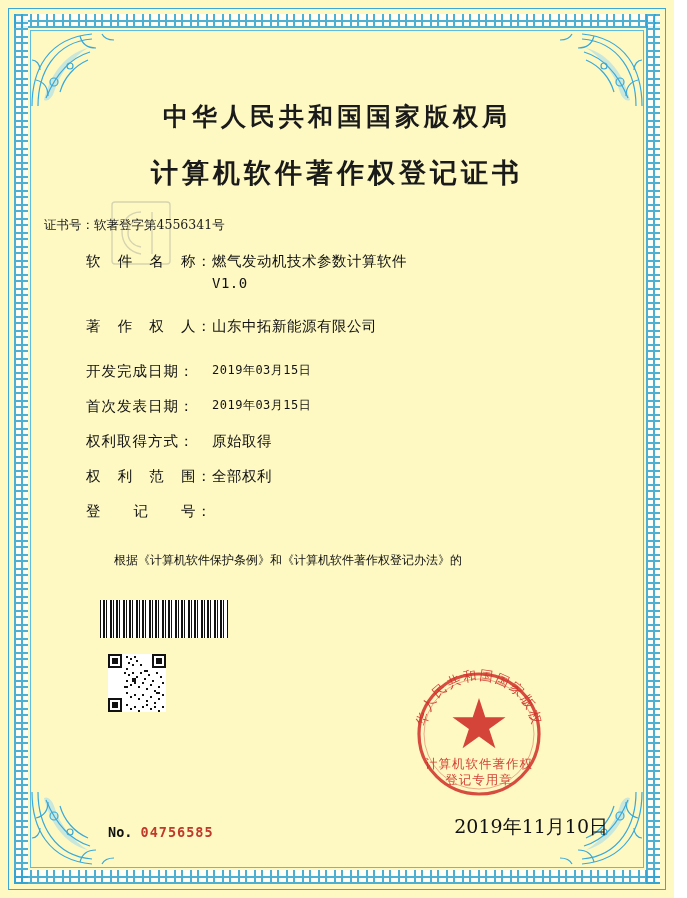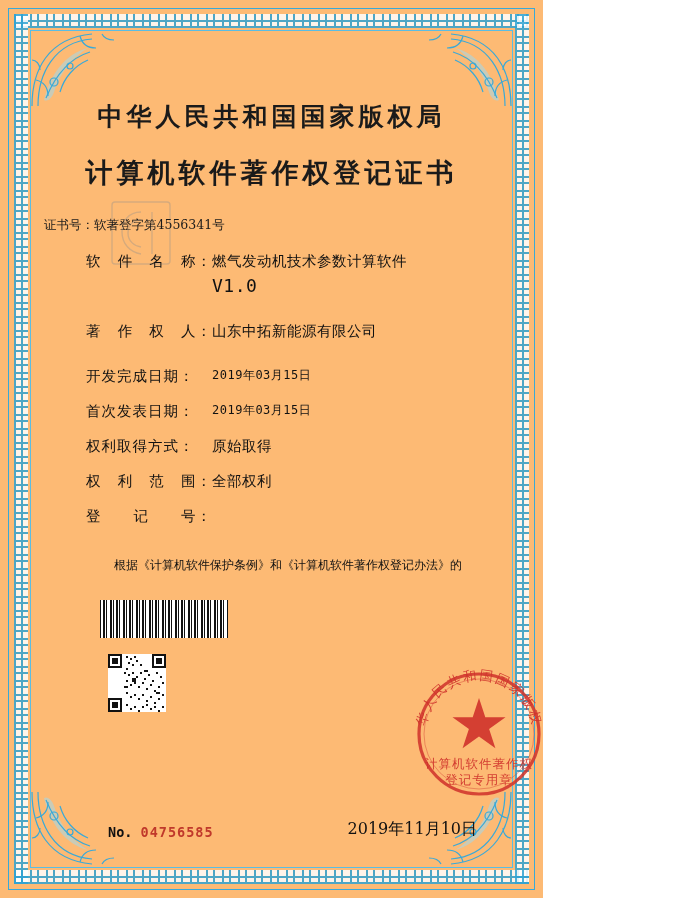--- a/index.html
+++ b/index.html
@@ -10,23 +10,23 @@
   body {
     width: 687px;
     height: 898px;
     font-family: "Liberation Serif", serif;
     overflow: hidden;
     position: relative;
   }
 
   #certificate {
     position: relative;
-    width: 543px;
+    width: 674px;
     height: 898px;
-    background: #fdba74;
+    background: #fef9c3;
   }
 
   
   .border-outer {
     position: absolute;
     left: 8px; top: 8px; right: 8px; bottom: 8px;
     border: 1px solid #3aa9d8;
   }
   
   .greek-bar {
@@ -150,21 +150,21 @@
   }
   .field-label.spaced > span { display: inline-block; }
   .field-value {
     flex: 1;
     letter-spacing: .5px;
   }
   .field-value .sub {
     display: block;
     margin-top: 4px;
     font-family: "DejaVu Sans Mono", "Liberation Mono", monospace;
-    font-size: 18px;
+    font-size: 14px;
   }
   .mono { font-family: "DejaVu Sans Mono", "Liberation Mono", monospace; font-size: 12px; }
 
   .gap-before { margin-top: 26px; }
 
   .paragraph {
     margin-top: 26px;
     padding-left: 42px;
     padding-right: 34px;
     font-size: 12px;
@@ -214,21 +214,21 @@
     font-size: 13.5px;
     color: #111;
     font-family: "DejaVu Sans Mono", "Liberation Mono", monospace;
     font-weight: bold;
   }
   .footer-no .num { color: #c0392b; letter-spacing: 1px; }
   .footer-date {
     position: absolute;
     right: 66px;
     bottom: 58px;
-    font-size: 16px;
+    font-size: 19px;
     color: #111;
     font-family: "DejaVu Serif", "Liberation Serif", serif;
     margin-left: 36px;
   }
 </style>
 </head>
 <body>
 
 <div id="certificate">
 

